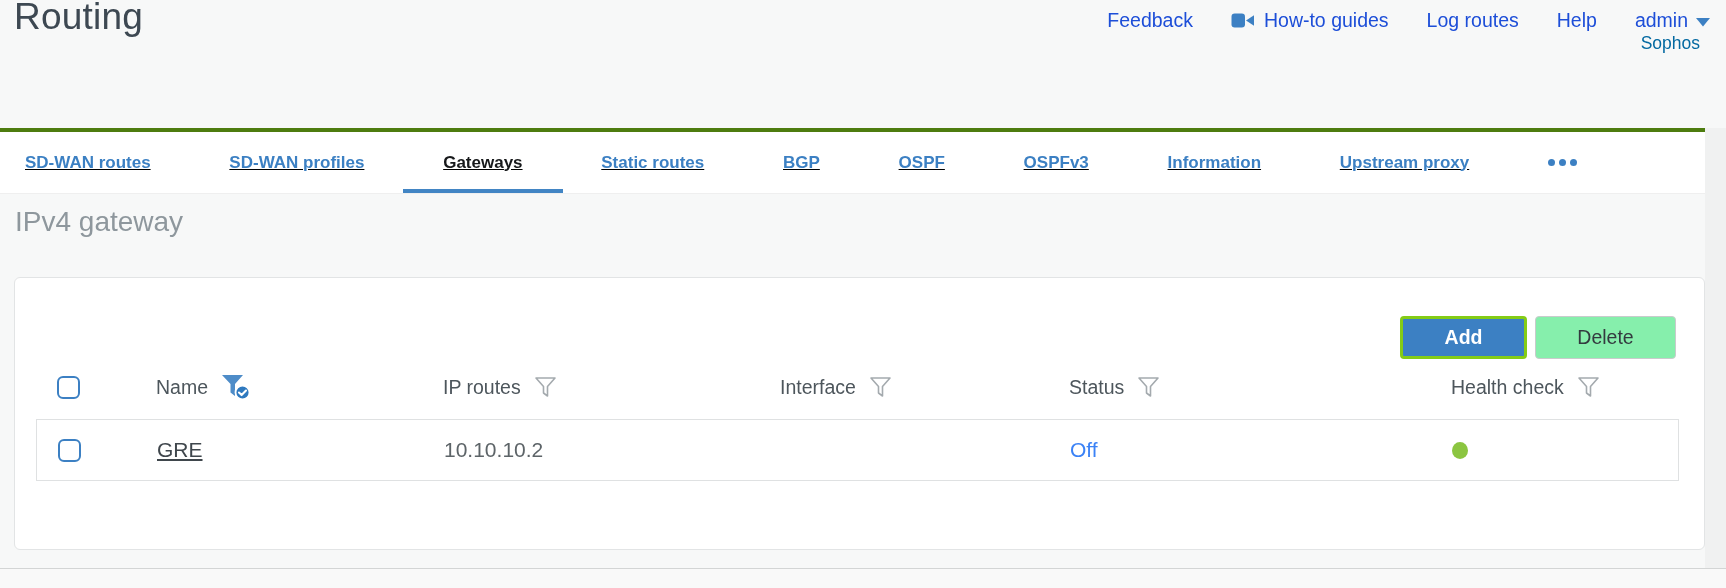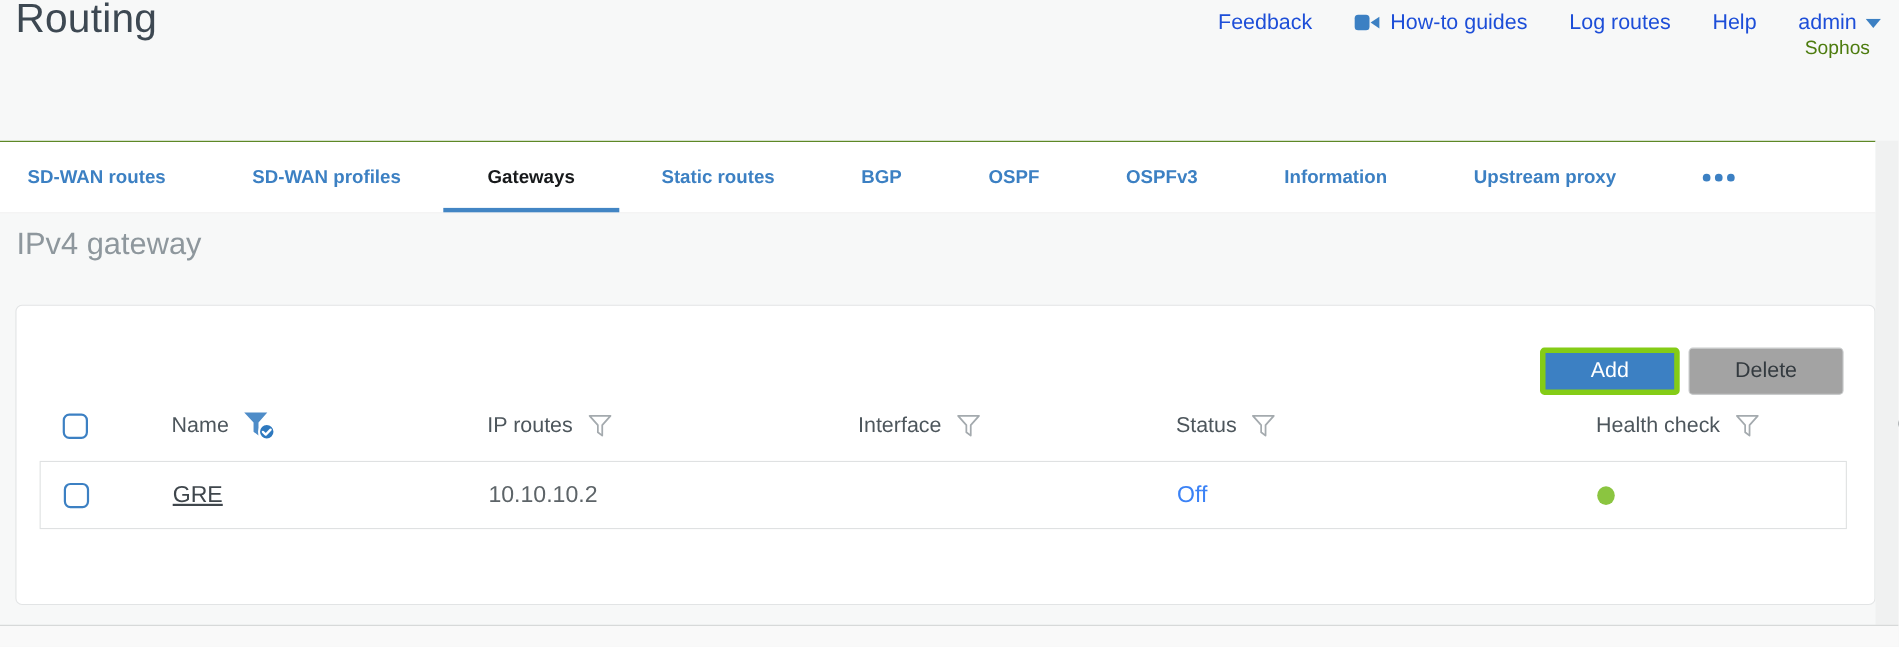--- a/index.html
+++ b/index.html
@@ -19,30 +19,31 @@
   }
   .top-links {
     position:absolute; top:9px; right:16px;
     display:flex; align-items:flex-start; gap:38px;
     font-size:19.5px; color:#1d4ed8;
   }
   .top-link { display:flex; align-items:center; gap:9px; cursor:pointer; white-space:nowrap; }
   .user-menu { display:flex; align-items:center; gap:8px; cursor:pointer; }
   .brand {
     position:absolute; top:33px; right:26px;
-    font-size:17.5px; color:#4d7c0f;
+    font-size:17.5px; color:#0369a1;
   }
 
   
   .tabbar {
     position:absolute; left:0; top:128px; width:1705px; height:66px;
     background:#ffffff;
-    border-top:1px solid #4d7c0f; border-bottom:1px solid #efefef;
+    border-top:4px solid #4d7c0f; border-bottom:1px solid #efefef;
     display:flex; align-items:stretch; justify-content:space-between;
     padding:0 128px 0 25px;
+    text-decoration:underline;
   }
   .tab {
     position:relative; display:flex; align-items:center;
     font-size:17px; font-weight:700; color:#3c80c3;
     cursor:pointer; white-space:nowrap;
   }
   .tab.active { color:#17191b; }
   .tab.active::after {
     content:""; position:absolute; left:-40px; right:-40px; bottom:0;
     height:4px; background:#4285c4;
@@ -58,22 +59,22 @@
 
   .panel {
     position:absolute; left:14px; top:277px; width:1691px; height:273px;
     background:#fff; border:1px solid #e2e4e5; border-radius:6px;
   }
   .toolbar { position:absolute; top:38px; right:28px; display:flex; gap:8px; }
   .btn {
     height:43px; border-radius:4px; font-size:19.5px;
     display:flex; align-items:center; justify-content:center; cursor:pointer;
   }
-  .btn-add   { width:127px; background:#3c80c3; border:5px solid #84cc16; color:#fff; font-weight:400; }
-  .btn-delete{ width:141px; background:#a3a3a3; border:1px solid #c9cbcc; color:#333a3f; }
+  .btn-add   { width:127px; background:#3c80c3; border:3px solid #84cc16; color:#fff; font-weight:700; }
+  .btn-delete{ width:141px; background:#86efac; border:1px solid #c9cbcc; color:#333a3f; }
 
   
   .table { position:absolute; left:21px; top:86px; width:1643px; }
   .grid-row {
     display:grid;
     grid-template-columns:75px 259px 309px 261px 354px 236px 1fr;
     align-items:center;
     gap:28px;
   }
   .thead { height:46px; }

